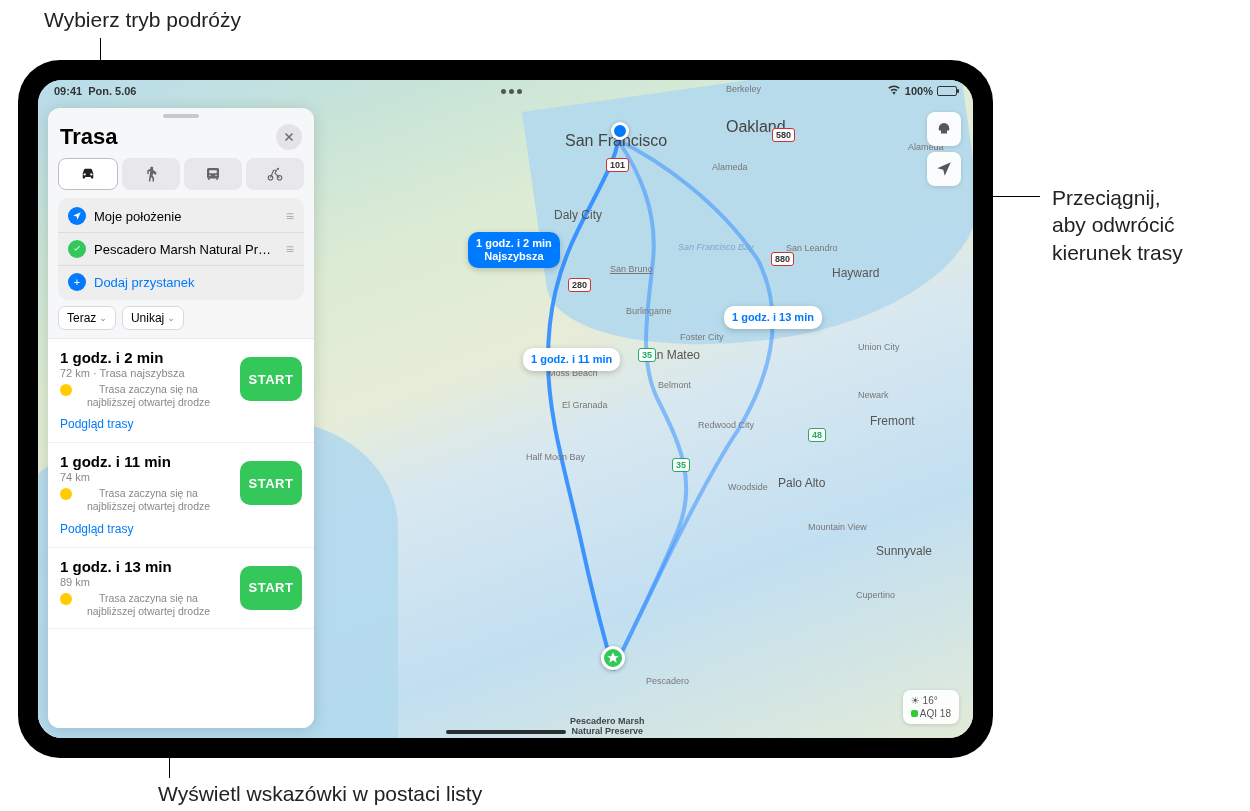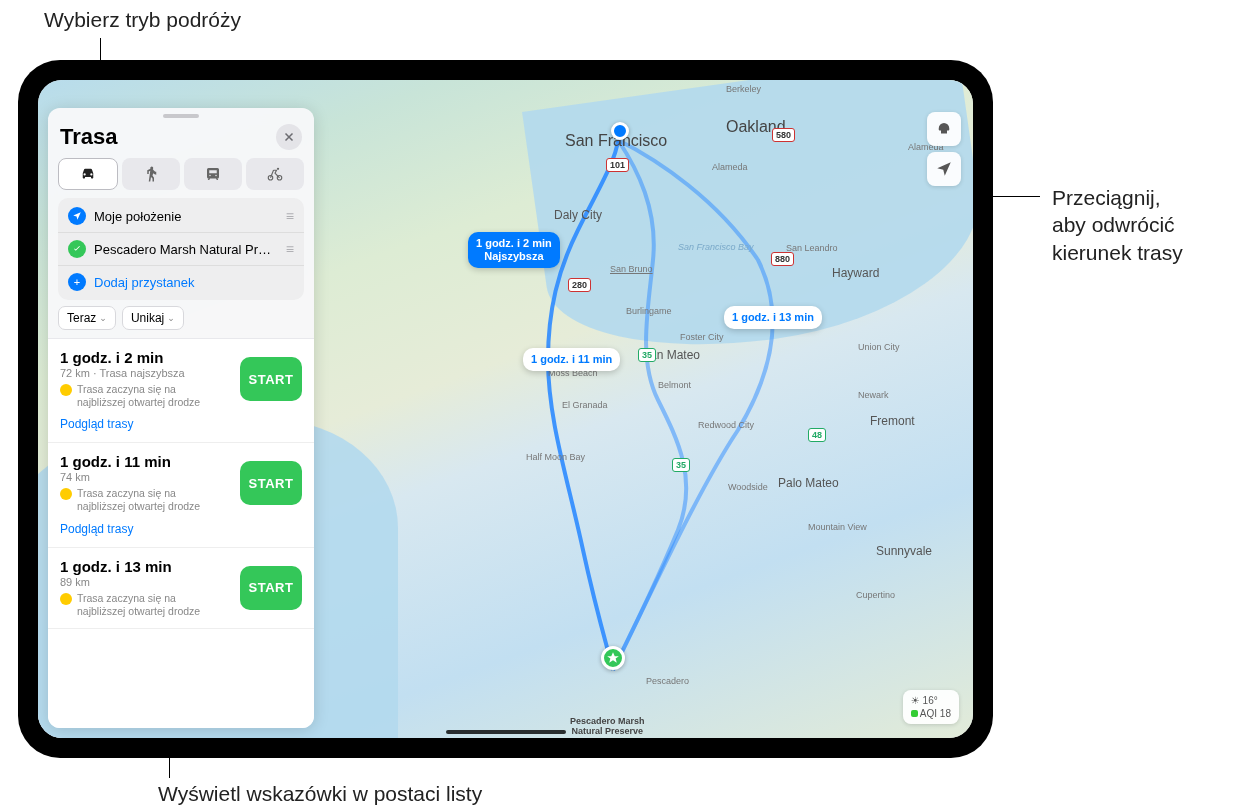--- a/index.html
+++ b/index.html
@@ -235,21 +235,21 @@
     background:#fff;
     border-top:1px solid #e8e8ec;
   }
   .route-card {
     padding:10px 12px 10px;
     border-bottom:1px solid #eee;
     position:relative;
   }
   .route-title { font-size:15px; font-weight:700; }
   .route-sub { font-size:11px; color:#888; margin-top:1px;}
-  .route-note { font-size:10.5px; color:#888; margin-top:4px; display:flex; gap:5px; max-width:160px; line-height:1.25;}
+  .route-note { font-size:10.5px; color:#888; margin-top:4px; display:flex; gap:5px; max-width:160px; line-height:1.25;text-align:center;}
   .note-dot { width:12px;height:12px;border-radius:50%;background:#ffcc00;flex-shrink:0; margin-top:1px;}
   .route-link { font-size:12px; color:#007aff; margin-top:8px; display:inline-block;}
   .start-btn {
     position:absolute;
     right:12px; top:18px;
     width:62px; height:44px;
     background:#34c759;
     border-radius:10px;
     color:#fff;
     font-size:13px;
@@ -327,21 +327,21 @@
 
       <div class="city-label big" style="left:527px;top:52px;">San Francisco</div>
       <div class="city-label big" style="left:688px;top:38px;">Oakland</div>
       <div class="city-label small" style="left:688px;top:4px;">Berkeley</div>
       <div class="city-label small" style="left:870px;top:62px;">Alameda</div>
       <div class="city-label small" style="left:674px;top:82px;">Alameda</div>
       <div class="city-label" style="left:516px;top:128px;">Daly City</div>
       <div class="city-label small" style="left:572px;top:184px;text-decoration:underline;">San Bruno</div>
       <div class="city-label" style="left:604px;top:268px;">San Mateo</div>
       <div class="city-label small" style="left:660px;top:340px;">Redwood City</div>
-      <div class="city-label" style="left:740px;top:396px;">Palo Mateo</div>
+      <div class="city-label" style="left:740px;top:396px;">Palo Alto</div>
       <div class="city-label small" style="left:770px;top:442px;">Mountain View</div>
       <div class="city-label" style="left:838px;top:464px;">Sunnyvale</div>
       <div class="city-label small" style="left:818px;top:510px;">Cupertino</div>
       <div class="city-label" style="left:832px;top:334px;">Fremont</div>
       <div class="city-label" style="left:794px;top:186px;">Hayward</div>
       <div class="city-label small" style="left:748px;top:130px;margin-top:33px;">San Leandro</div>
       <div class="city-label small" style="left:820px;top:262px;">Union City</div>
       <div class="city-label small" style="left:820px;top:310px;">Newark</div>
       <div class="city-label small" style="left:642px;top:252px;">Foster City</div>
       <div class="city-label small" style="left:488px;top:372px;">Half Moon Bay</div>
@@ -386,20 +386,40 @@
         <svg viewBox="0 0 24 24" width="18" height="18" fill="currentColor">
             <path d="M3 11l18-8-8 18-2-8-8-2z"></path>
           </svg>
       </div>
       <div class="weather-badge">
         ☀ <span>16°</span><br>
         <span style="display:inline-block;width:7px;height:7px;background:#3c3;border-radius:2px;margin-right:2px;"></span><span>AQI 18</span>
       </div>
     </div>
 
+    <div class="status-bar">
+      <div class="status-left">
+        <span>09:41</span>
+        <span>Pon. 5.06</span>
+      </div>
+      <div class="status-center">
+          <span class="dot"></span>
+          <span class="dot"></span>
+          <span class="dot"></span>
+        </div>
+      <div class="status-right">
+        <span>
+          <svg width="14" height="10" viewBox="0 0 24 16" fill="#333">
+              <path d="M12 16l-3-4a5 5 0 016 0l-3 4zm-6-8a10 10 0 0112 0l-2 2a7 7 0 00-8 0l-2-2zm-4-4a16 16 0 0120 0l-2 2a13 13 0 00-16 0L2 4z"></path>
+            </svg>
+        </span>
+        <span>100%</span>
+        <span class="battery"><span class="battery-fill"></span></span>
+      </div>
+    </div>
 
     <div class="sidebar">
       <div class="grabber"></div>
       <div class="sidebar-header">
         <div class="sidebar-title">Trasa</div>
         <div class="close-btn">
           <svg viewBox="0 0 24 24" width="12" height="12" stroke="currentColor" stroke-width="3" fill="none">
               <path d="M5 5l14 14M19 5L5 19"></path>
             </svg>
         </div>

